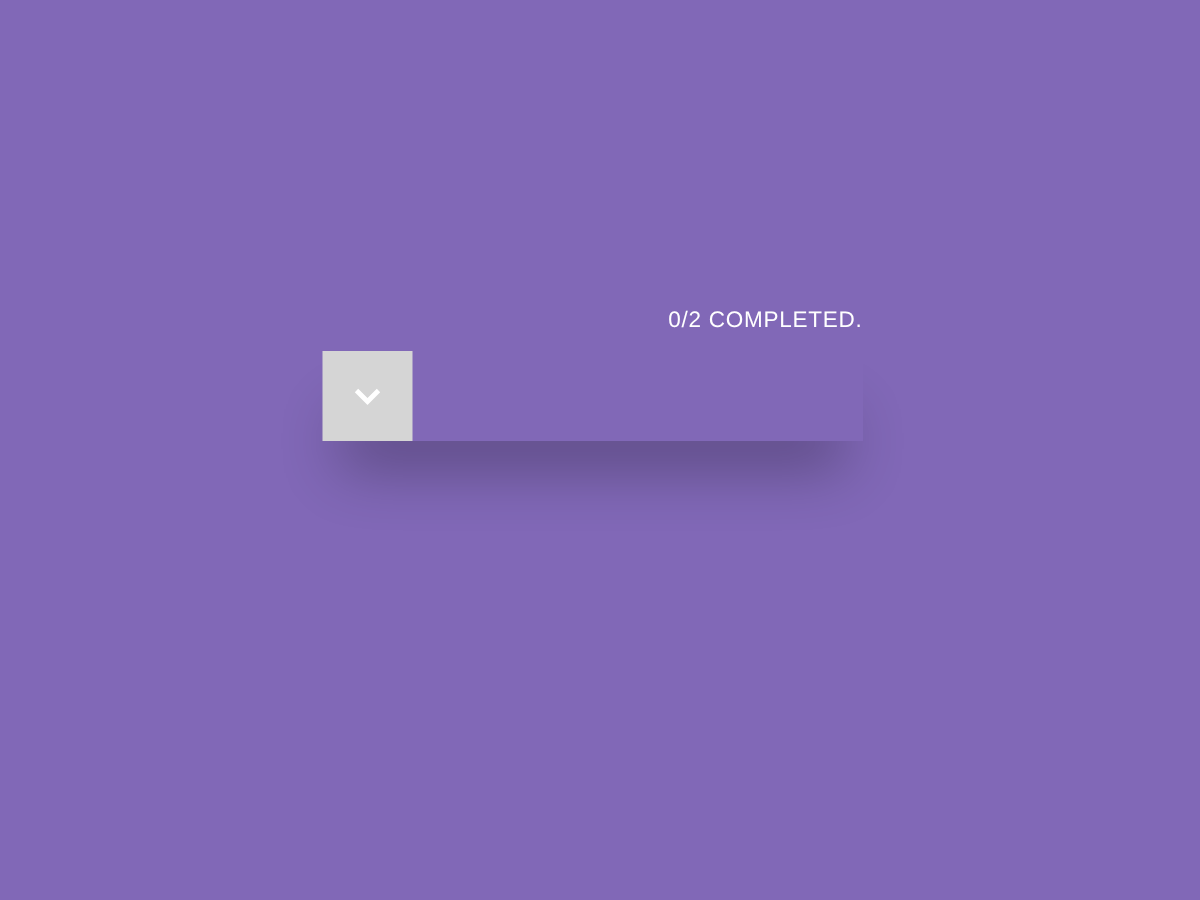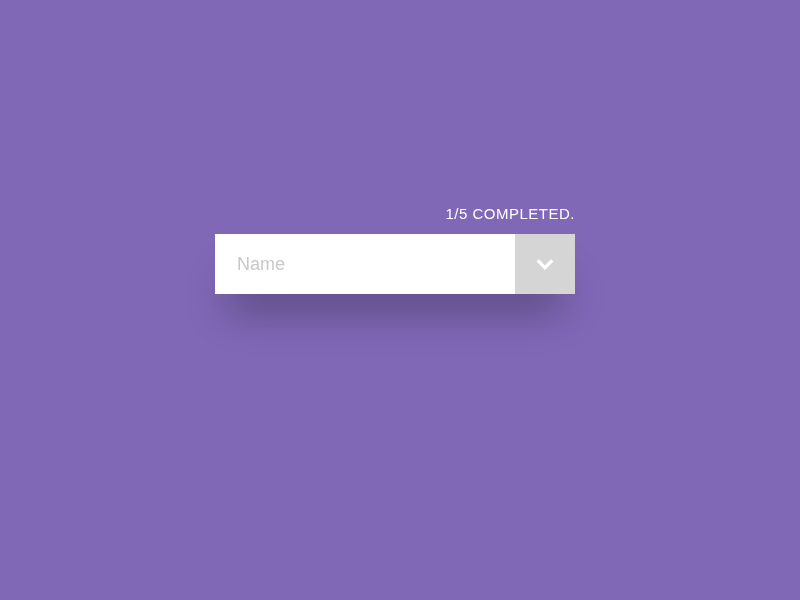--- a/index.html
+++ b/index.html
@@ -57,22 +57,21 @@
     }
     .expand-button svg {
       width: 22px;
       height: 22px;
     }
   </style>
 </head>
 <body>
 
 <div class="container">
-  <div class="progress-text">1/5 COMPLETED.</div>
+  <div class="progress-text">0/2 COMPLETED.</div>
   <div class="field-row">
-    <div class="field-label">Name</div>
     <button class="expand-button">
       <svg viewBox="0 0 24 24">
         <path d="M4 8 L12 16 L20 8" stroke="#ffffff" stroke-width="3.5" fill="none" stroke-linecap="butt" stroke-linejoin="miter"></path>
       </svg>
     </button>
   </div>
 </div>
 
 </body></html>

